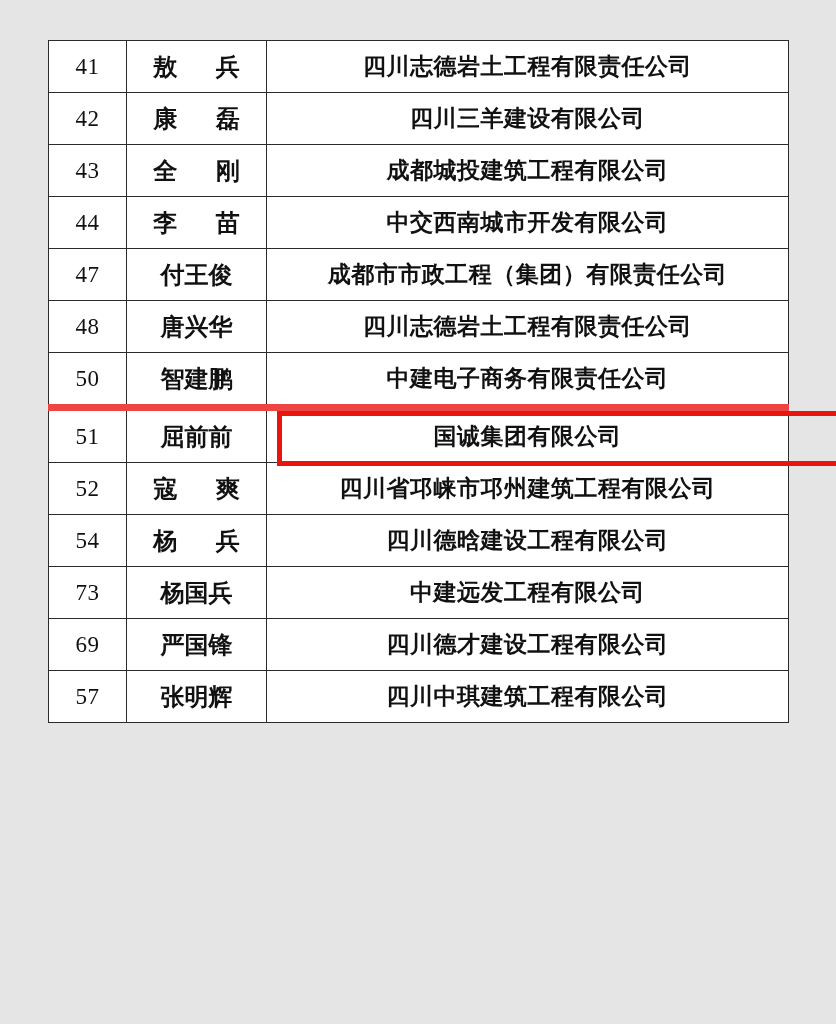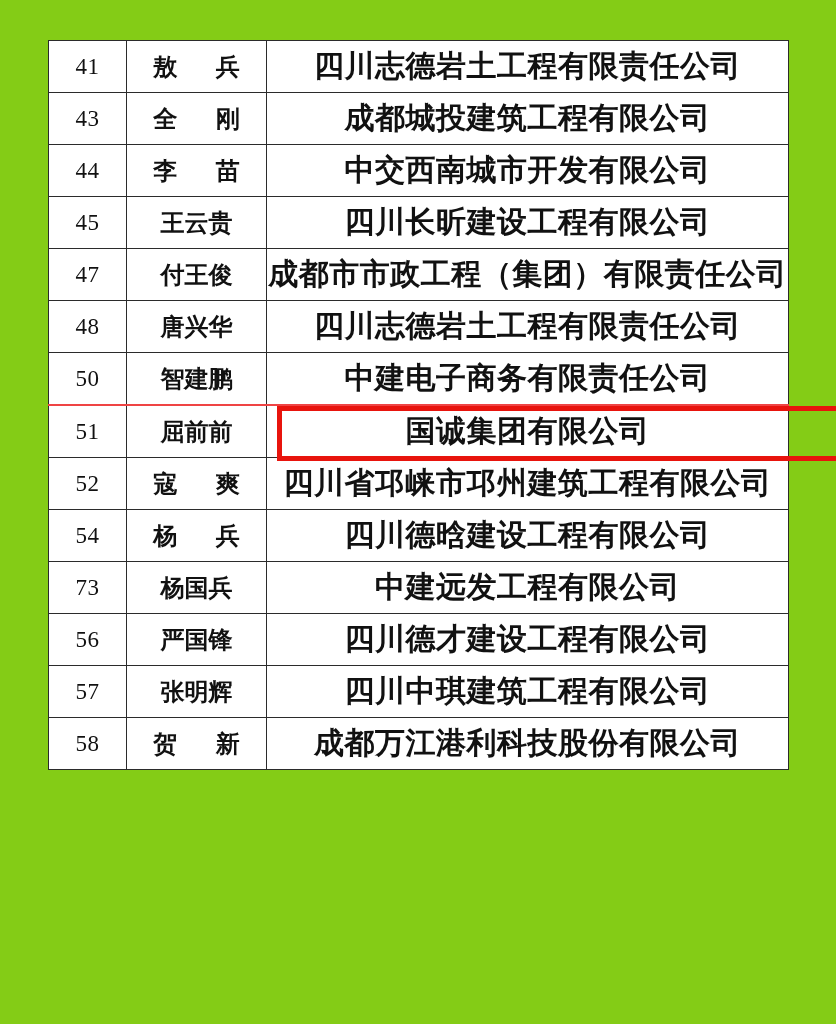--- a/index.html
+++ b/index.html
@@ -10,21 +10,21 @@
     width: 836px;
     height: 1024px;
     background: #ffffff;
     font-family: "Liberation Serif", "DejaVu Serif", serif;
     overflow: hidden;
   }
   .page {
     position: relative;
     width: 836px;
     height: 1024px;
-    background: #84cc16;
+    background: #e5e5e5;
   }
   .table-wrap {
     position: absolute;
     left: 48px;
     top: 40px;
     width: 740px;
   }
   table.roster {
     border-collapse: collapse;
     width: 740px;
@@ -47,33 +47,33 @@
     font-size: 23px;
     font-family: "Liberation Serif", "DejaVu Serif", serif;
     letter-spacing: 0.5px;
   }
   td.name {
     font-size: 24px;
     font-family: Liberation Mono, monospace;
     font-weight: 600;
   }
   td.org {
-    font-size: 30px;
+    font-size: 23px;
     font-family: Liberation Serif, serif;
     font-weight: 600;
     letter-spacing: 0.5px;
     margin-top: 28px;
   }
   .name-spaced {
     display: inline-block;
     letter-spacing: 0.30em;
     text-indent: 0.30em;
   }
   tr.highlighted td {
-    border-top: 2px solid #ef4444;
+    border-top: 7px solid #ef4444;
     border-bottom: 1px solid #2b2b2b;
   }
   .highlight-box {
     position: absolute;
     left: 10px;
     top: 0;
     width: 698px;
     height: 55px;
     border: 5px solid #e8140d;
     box-sizing: border-box;
@@ -95,33 +95,33 @@
         <col class="c-name">
         <col class="c-org">
       </colgroup>
       <tbody id="roster-body">
           <tr>
             <td class="idx">41</td>
             <td class="name"><span class="name-spaced">敖　兵</span></td>
             <td class="org">四川志德岩土工程有限责任公司</td>
           </tr>
           <tr>
+            <td class="idx">42</td>
+            <td class="name"><span class="name-spaced">康　磊</span></td>
+            <td class="org">四川三羊建设有限公司</td>
+          </tr>
+          <tr>
             <td class="idx">43</td>
             <td class="name"><span class="name-spaced">全　刚</span></td>
             <td class="org">成都城投建筑工程有限公司</td>
           </tr>
           <tr>
             <td class="idx">44</td>
             <td class="name"><span class="name-spaced">李　苗</span></td>
             <td class="org">中交西南城市开发有限公司</td>
-          </tr>
-          <tr>
-            <td class="idx">45</td>
-            <td class="name"><span>王云贵</span></td>
-            <td class="org">四川长昕建设工程有限公司</td>
           </tr>
           <tr>
             <td class="idx">47</td>
             <td class="name"><span>付王俊</span></td>
             <td class="org">成都市市政工程（集团）有限责任公司</td>
           </tr>
           <tr>
             <td class="idx">48</td>
             <td class="name"><span>唐兴华</span></td>
             <td class="org">四川志德岩土工程有限责任公司</td>
@@ -145,30 +145,25 @@
             <td class="idx">54</td>
             <td class="name"><span class="name-spaced">杨　兵</span></td>
             <td class="org">四川德晗建设工程有限公司</td>
           </tr>
           <tr>
             <td class="idx">73</td>
             <td class="name"><span>杨国兵</span></td>
             <td class="org">中建远发工程有限公司</td>
           </tr>
           <tr>
-            <td class="idx">56</td>
+            <td class="idx">69</td>
             <td class="name"><span>严国锋</span></td>
             <td class="org">四川德才建设工程有限公司</td>
           </tr>
           <tr>
             <td class="idx">57</td>
             <td class="name"><span>张明辉</span></td>
             <td class="org">四川中琪建筑工程有限公司</td>
           </tr>
-          <tr>
-            <td class="idx">58</td>
-            <td class="name"><span class="name-spaced">贺　新</span></td>
-            <td class="org">成都万江港利科技股份有限公司</td>
-          </tr>
         </tbody>
     </table>
   </div>
 </div>
 
 </body></html>

